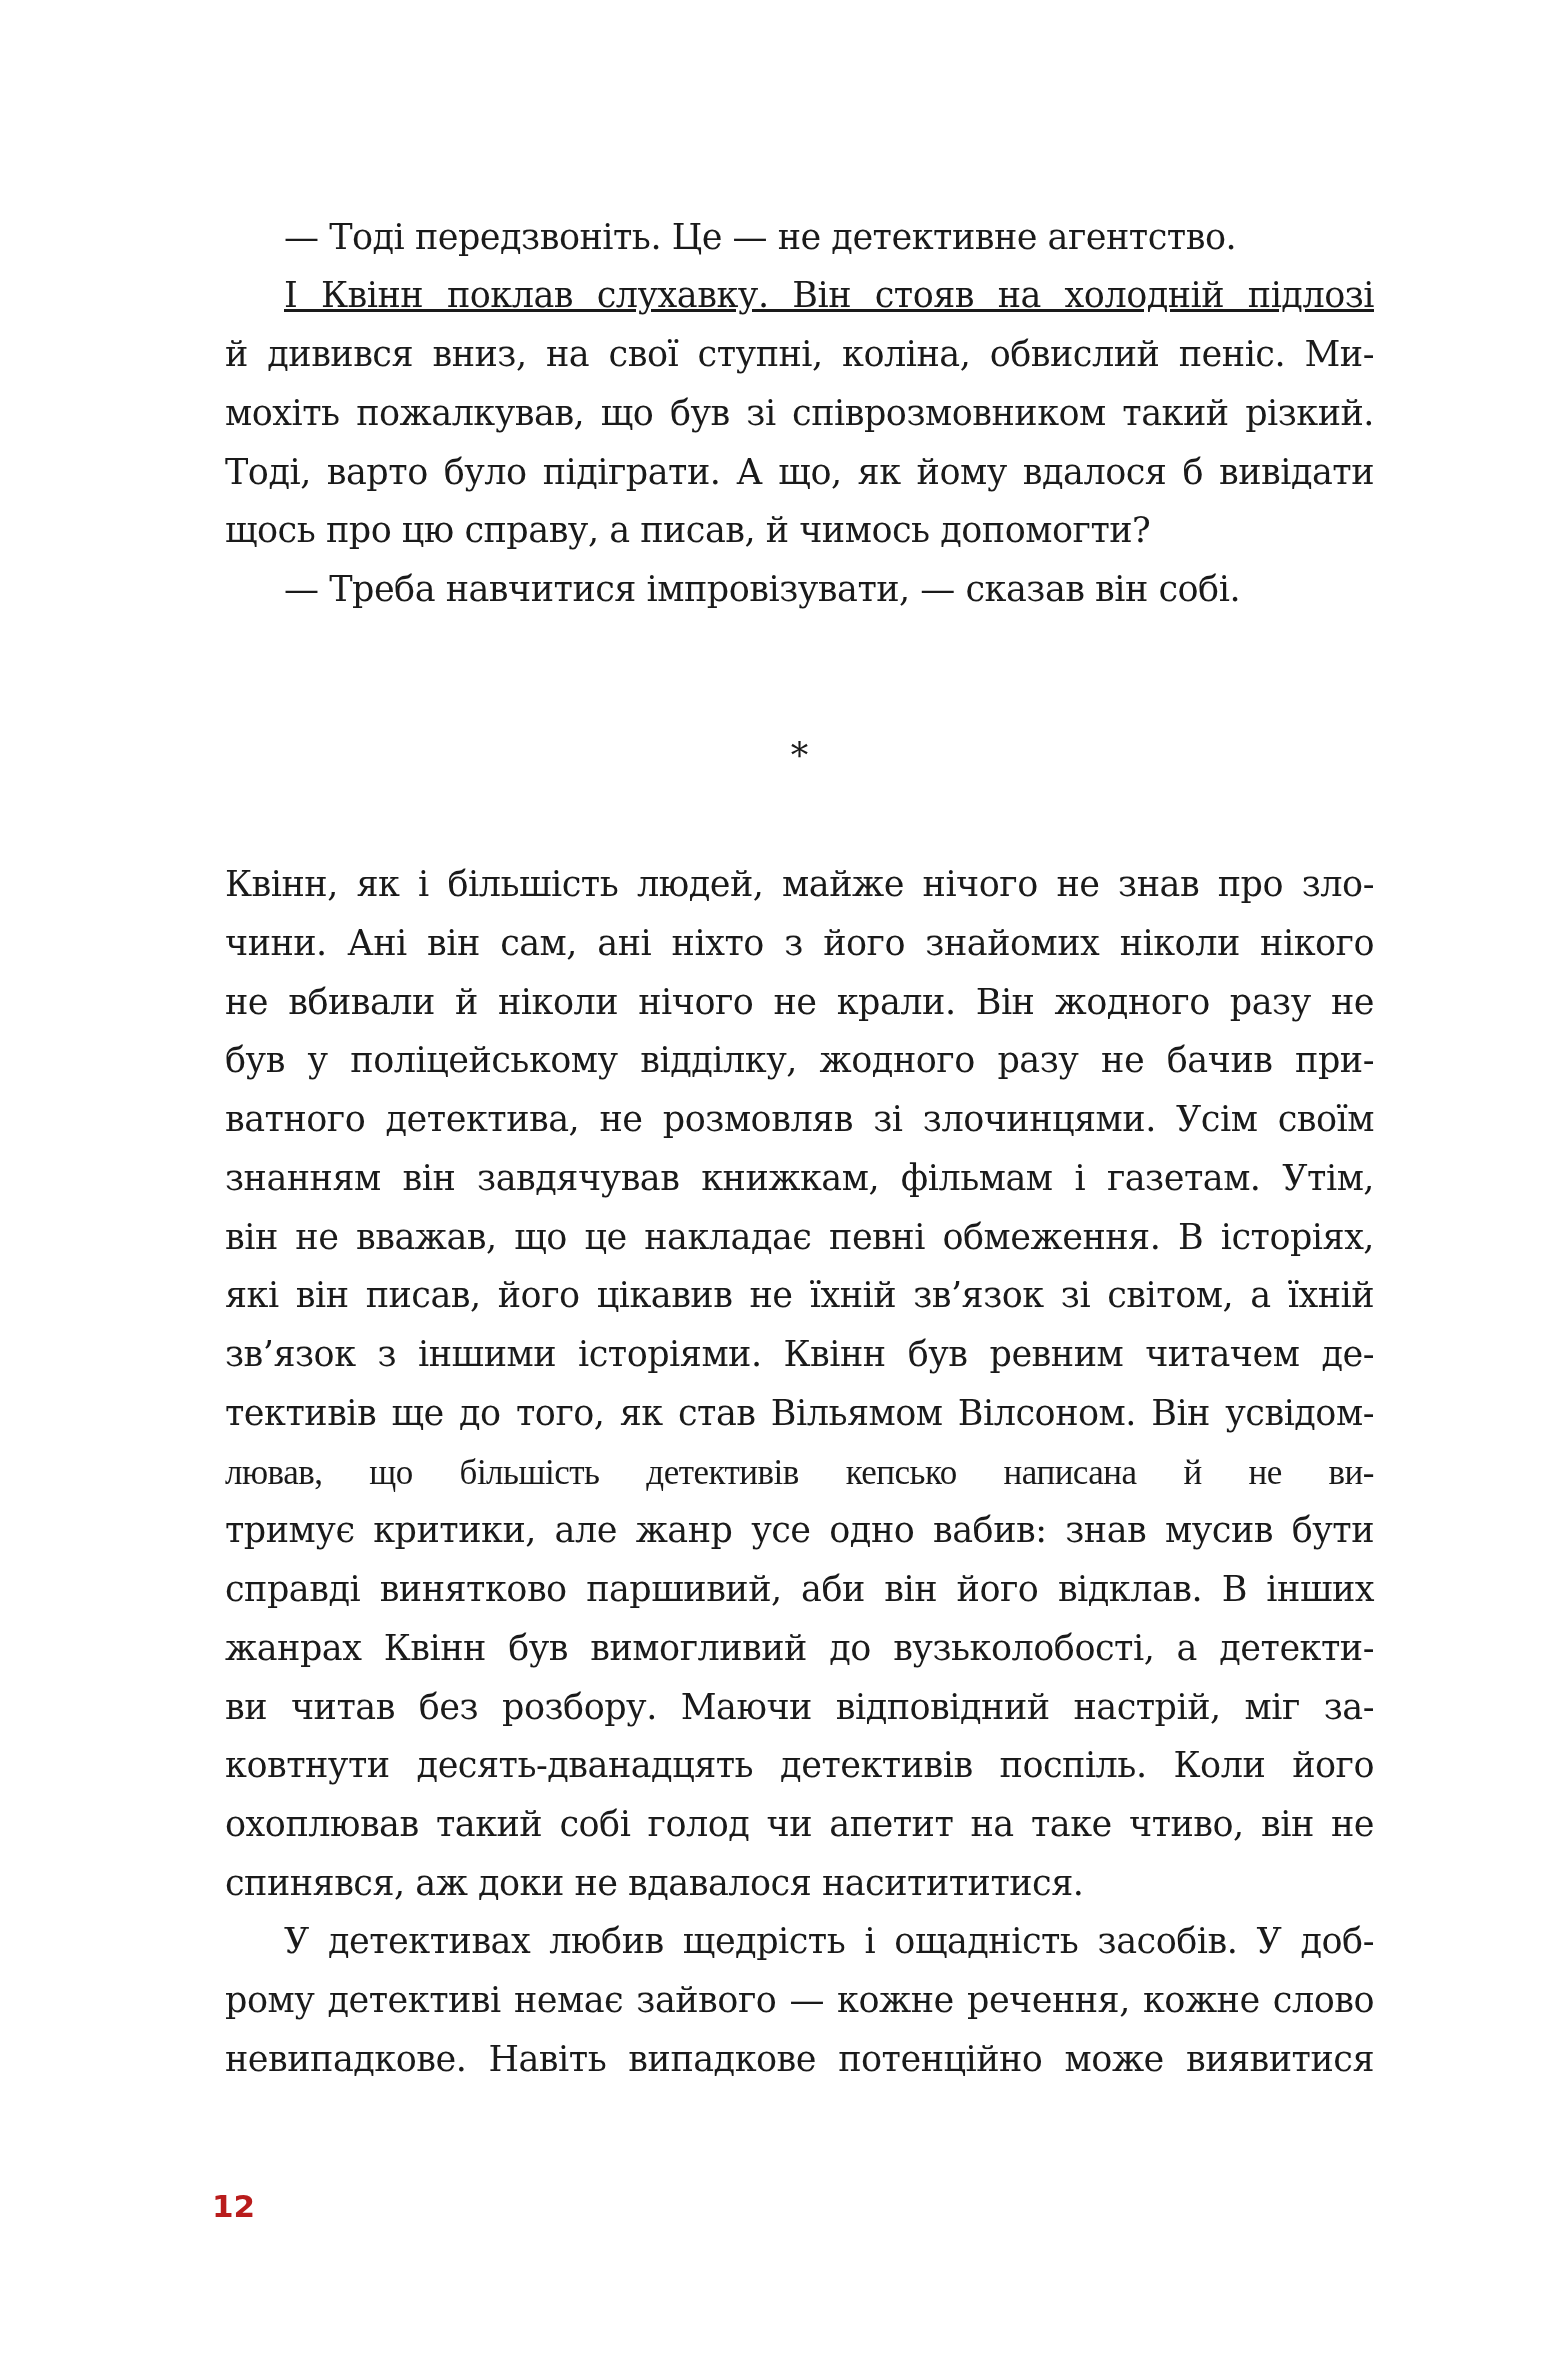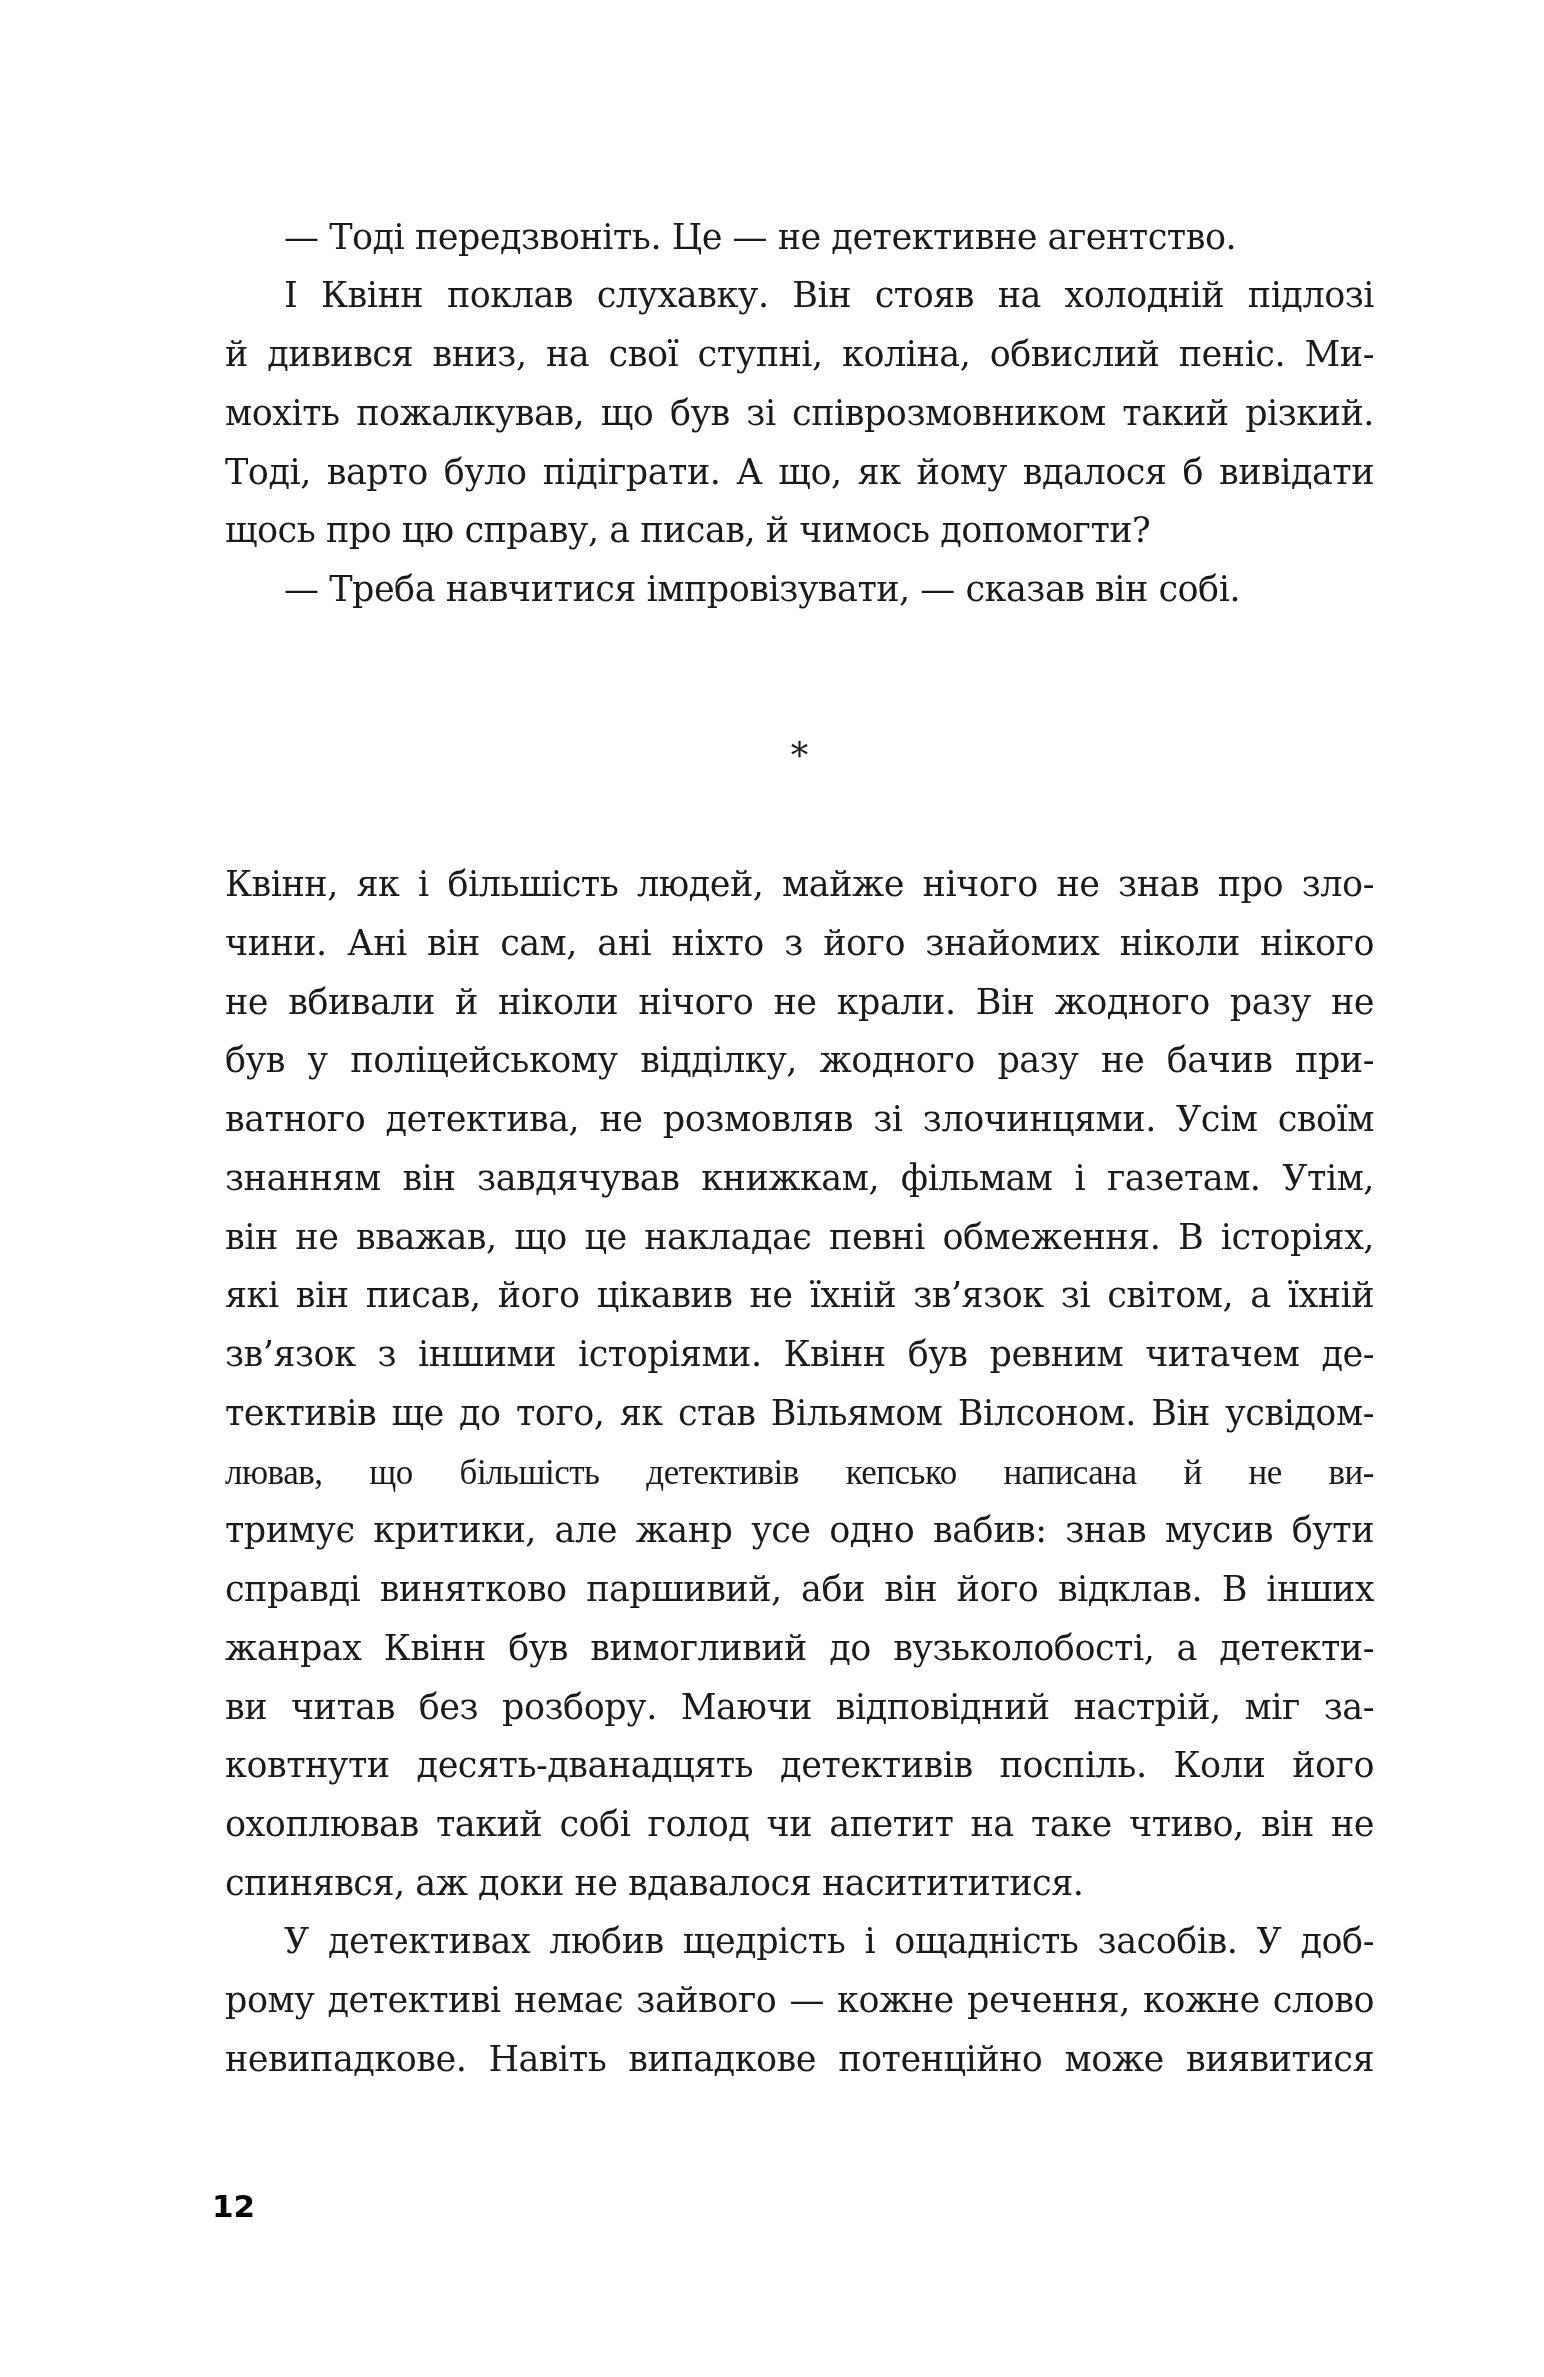--- a/index.html
+++ b/index.html
@@ -18,31 +18,31 @@
   .line.last { text-align: left; text-align-last: left; }
   .line.indent { left: 59px; width: 1090px; }
   .asterisk {
     position: absolute; left: 0; width: 1149px; text-align: center;
     font-family: "DejaVu Serif", "Liberation Serif", serif; font-size: 35px; color: #1a1a1a;
     top: 732px; line-height: 48px;
   }
   .page-number {
     position: absolute; left: 212px; top: 2187px;
     font-family: "DejaVu Sans", "Liberation Sans", sans-serif; font-weight: bold;
-    font-size: 31px; color: #000000; line-height: 39px;
+    font-size: 31px; color: #b91c1c; line-height: 39px;
   }
 </style>
 </head>
 <body>
 
 <div class="page">
   <div class="text-block" style="top:0;height:2377px;">
     <div id="block1">
         <div class="line indent last" style="top: 208px;">— Тоді передзвоніть. Це — не детективне агентство.</div>
-        <div class="line indent" style="top: 266px;">І Квінн поклав слухавку. Він стояв на холодній підлозі</div>
+        <div class="line indent" style="top: 266px; text-decoration: underline;">І Квінн поклав слухавку. Він стояв на холодній підлозі</div>
         <div class="line" style="top: 325px;">й дивився вниз, на свої ступні, коліна, обвислий пеніс. Ми-</div>
         <div class="line" style="top: 384px;">мохіть пожалкував, що був зі співрозмовником такий різкий.</div>
         <div class="line" style="top: 443px;">Тоді, варто було підіграти. А що, як йому вдалося б вивідати</div>
         <div class="line last" style="top: 501px;">щось про цю справу, а писав, й чимось допомогти?</div>
         <div class="line indent last" style="top: 560px;">— Треба навчитися імпровізувати, — сказав він собі.</div>
       </div>
     <div class="asterisk">*</div>
     <div id="block2">
         <div class="line" style="top: 855px;">Квінн, як і більшість людей, майже нічого не знав про зло-</div>
         <div class="line" style="top: 914px;">чини. Ані він сам, ані ніхто з його знайомих ніколи нікого</div>

